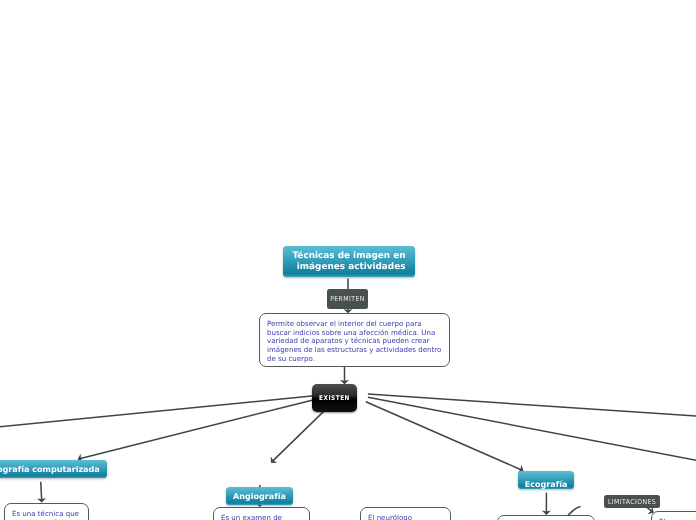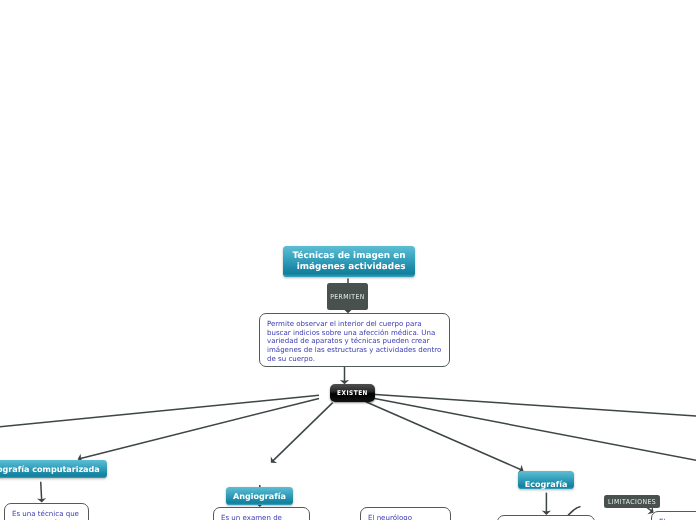--- a/index.html
+++ b/index.html
@@ -80,25 +80,25 @@
     </g>
   </svg>
 
   <div class="node topic" style="left:283px;top:246px;width:132px;height:30.5px;font-size:8.9px;letter-spacing:0px;align-items:flex-start;padding-top:5.4px;">
     <div>
       <div>Técnicas de imagen en</div>
       <div>imágenes actividades</div>
     </div>
   </div>
 
-  <div class="rel" style="left:327px;top:283px;width:41px;height:27px;">PERMITEN</div>
+  <div class="rel" style="left:327px;top:289px;width:41px;height:20px;">PERMITEN</div>
 
   <div class="tbox" style="left:259px;top:313px;width:191px;height:54px;padding-top:5.6px;">Permite observar el interior del cuerpo para buscar indicios sobre una afección médica. Una variedad de aparatos y técnicas pueden crear imágenes de las estructuras y actividades dentro de su cuerpo.</div>
 
-  <div class="rel-main" style="left:330px;top:384px;width:45px;height:18px;">EXISTEN</div>
+  <div class="rel-main" style="left:312px;top:384px;width:45px;height:28px;">EXISTEN</div>
 
   <div class="node topic" style="left:-28px;top:460px;width:134.5px;height:18.3px;font-size:8.05px;align-items:flex-start;padding-top:5.4px;">
     <span>Tomografía computarizada</span>
   </div>
 
   <div class="node topic" style="left:226px;top:463px;width:67px;height:18px;font-size:8.05px;align-items:flex-start;padding-top:5.3px;margin-top:24px;">
     <span>Angiografía</span>
   </div>
 
   <div class="node topic" style="left:518px;top:471px;width:56px;height:18.3px;font-size:8.05px;align-items:flex-start;padding-top:9px;">

